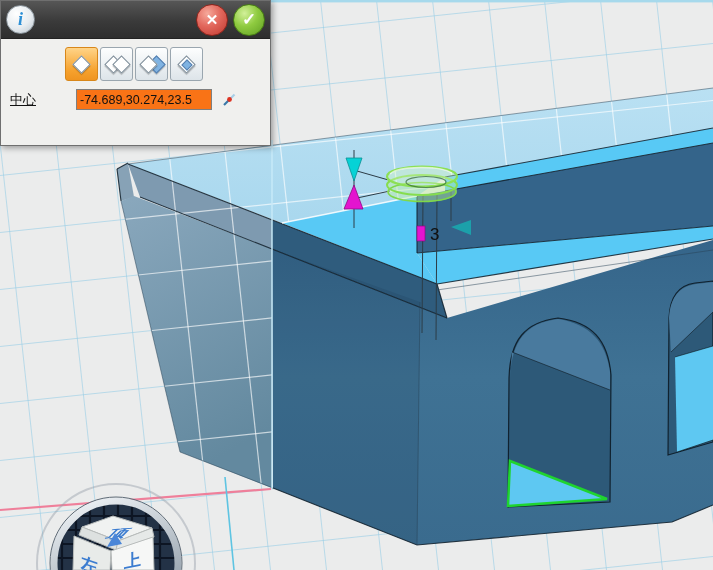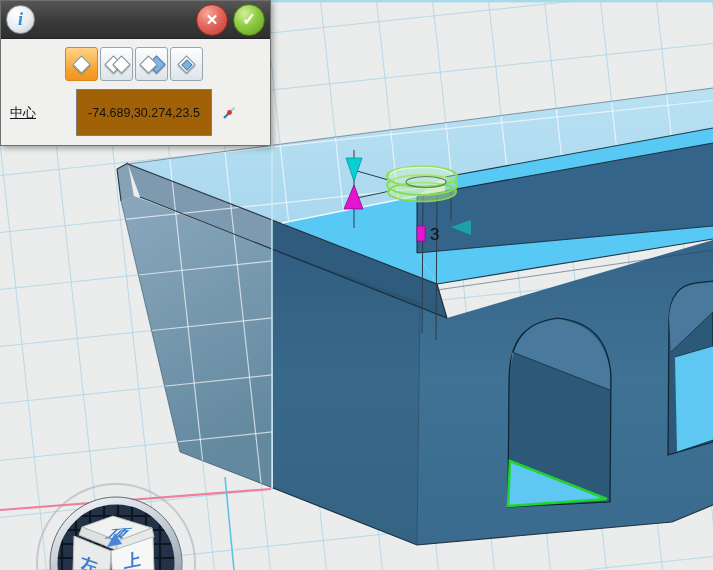--- a/index.html
+++ b/index.html
@@ -47,22 +47,22 @@
   .dm{width:11px;height:11px;transform:rotate(45deg);background:#fff;
       border:1px solid #7d8c98;box-shadow:1px 1px 1px rgba(0,0,0,.25);display:block;}
   .dm.blue{background:#7fb3e2;border-color:#567fae;}
   .dm.small{width:6px;height:6px;box-shadow:none;}
   .ic2{position:relative;width:22px;height:14px;}
   .ic2 .dm{position:absolute;top:1px;}
 
   .frow{display:flex;align-items:center;margin:8px 0 0 9px;font-size:13px;color:#111;}
   .frow label{width:66px;flex:0 0 auto;text-decoration:underline;}
   .frow input{
-    height:19px;border:1px solid #7f7f7f;background:#a16207;padding:13px 3px;
-    font:12.5px "Liberation Sans",sans-serif;color:#111;box-sizing:content-box;text-align:center;
+    height:19px;border:1px solid #7f7f7f;background:#f97316;padding:0 3px;
+    font:12.5px "Liberation Sans",sans-serif;color:#111;box-sizing:content-box;
   }
   .inp-center{width:128px;}
   .inp-plane{width:172px;}
   .picker{margin-left:9px;flex:0 0 auto;}
   svg text{font-family:"Liberation Sans",sans-serif;}
 </style>
 </head>
 <body>
 
 <div class="stage">

